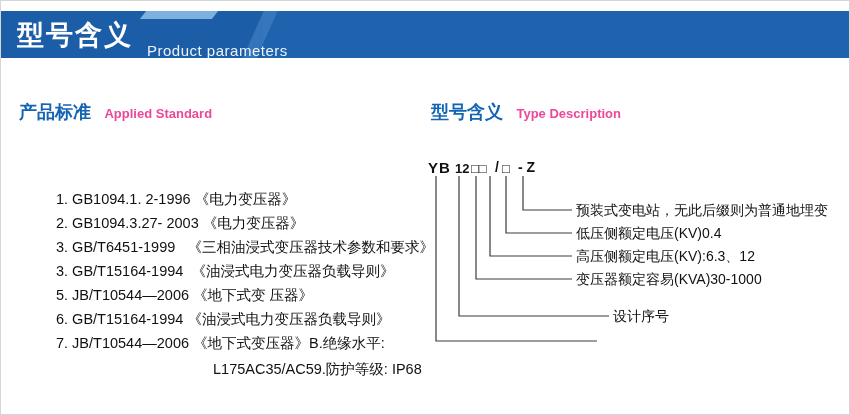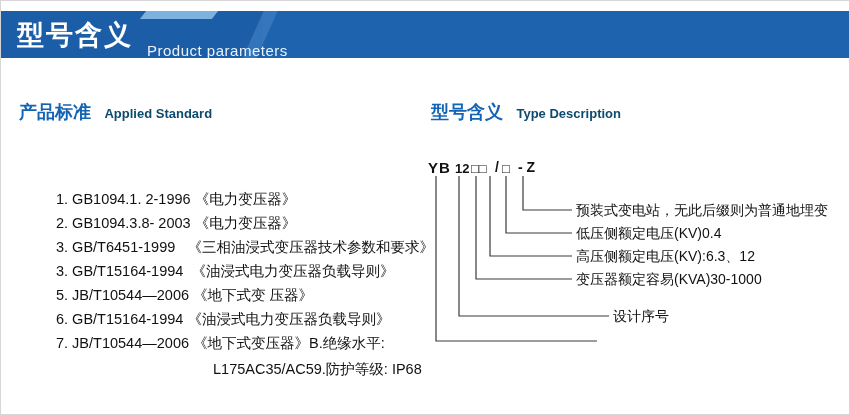--- a/index.html
+++ b/index.html
@@ -37,21 +37,21 @@
     font-size:27px;font-weight:bold;color:#ffffff;letter-spacing:2px;text-align:center;
   }
   .banner-subtitle{
     position:absolute;left:146px;top:31px;
     font-size:15px;color:#eaf2fb;letter-spacing:.5px;
   }
 
   
   .sec-heading{position:absolute;top:99px;white-space:nowrap;}
   .sec-heading .cn{font-size:18px;font-weight:bold;color:#1464b4;}
-  .sec-heading .en{font-size:13px;color:#0c4a6e;margin-left:9px;font-weight:bold;text-align:center;}
+  .sec-heading .en{font-size:13px;color:#ec4899;margin-left:9px;font-weight:bold;text-align:center;}
   .heading-left{left:18px;}
   .heading-right{left:430px;}
 
   
   .std-list{position:absolute;left:18px;top:186px;font-size:14.5px;color:#111;margin-left:37px;}
   .std-item{white-space:pre;line-height:24px;height:24px;}
   .std-cont{white-space:pre;line-height:24px;height:24px;padding-left:157px;margin-top:2px;}
 
   
   .diagram{position:absolute;left:425px;top:158px;width:422px;height:240px;}
@@ -89,21 +89,21 @@
     <span class="en">Applied Standard</span>
   </div>
 
   <div class="sec-heading heading-right">
     <span class="cn">型号含义</span>
     <span class="en">Type Description</span>
   </div>
 
   <div class="std-list">
     <div class="std-item">1. GB1094.1. 2-1996 《电力变压器》</div>
-    <div class="std-item">2. GB1094.3.8- 2003 《电力变压器》</div>
+    <div class="std-item">2. GB1094.3.27- 2003 《电力变压器》</div>
     <div class="std-item">3. GB/T6451-1999   《三相油浸式变压器技术参数和要求》</div>
     <div class="std-item">3. GB/T15164-1994  《油浸式电力变压器负载导则》</div>
     <div class="std-item">5. JB/T10544—2006 《地下式变 压器》</div>
     <div class="std-item">6. GB/T15164-1994 《油浸式电力变压器负载导则》</div>
     <div class="std-item">7. JB/T10544—2006 《地下式变压器》B.绝缘水平:</div>
     <div class="std-cont">L175AC35/AC59.防护等级: IP68</div>
   </div>
 
   <div class="diagram">
 

